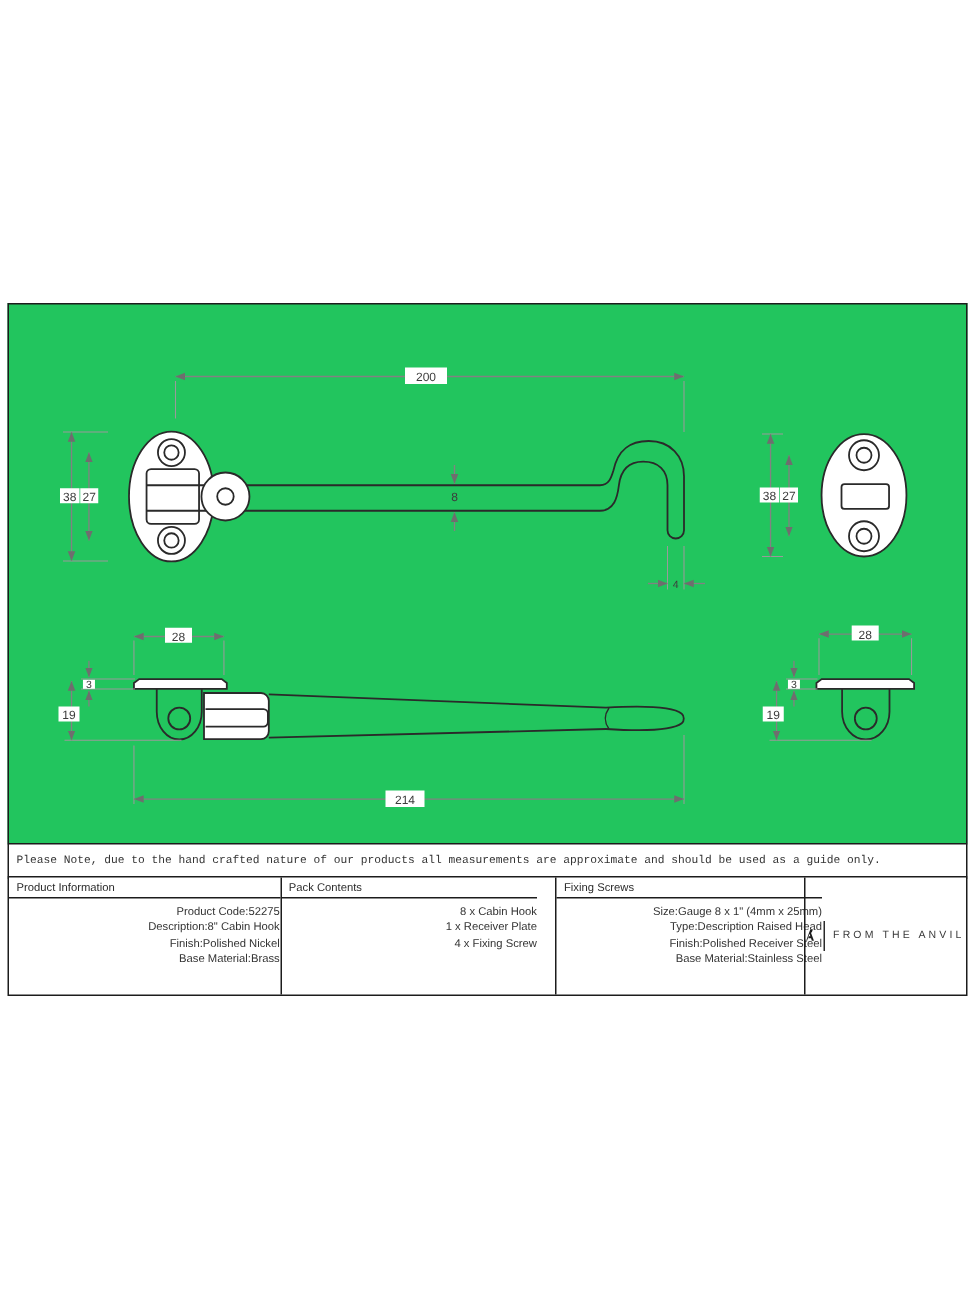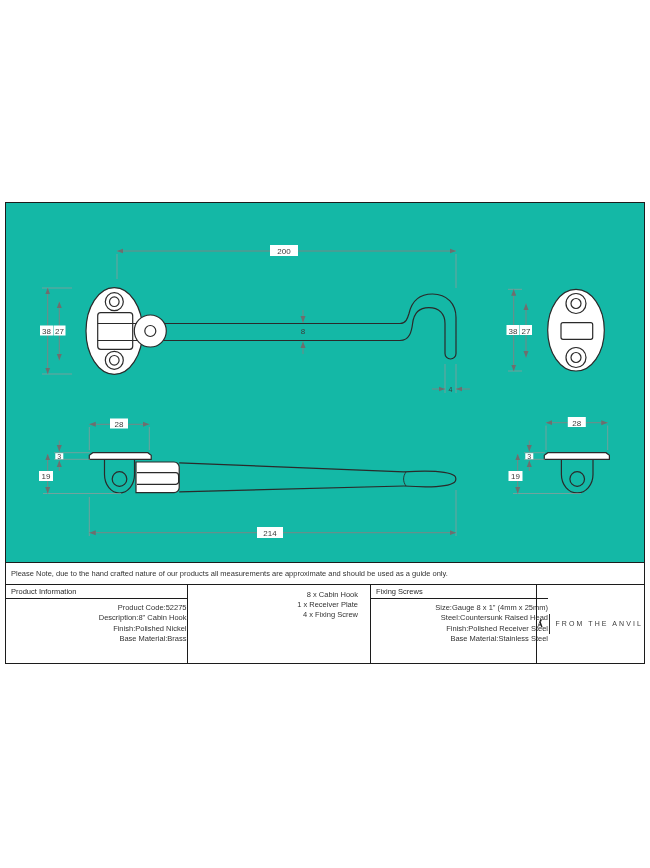--- a/index.html
+++ b/index.html
@@ -2,26 +2,26 @@
 <html><head>
 <meta charset="utf-8">
 <style>
   html,body { margin:0; padding:0; background:#ffffff; }
   .sheet {
     position:relative; width:650px; height:868px; background:#ffffff;
     font-family:"Liberation Sans", sans-serif; color:#222; overflow:hidden;
   }
   .draw-box {
     position:absolute; left:5px; top:202px; width:640px; height:361px;
-    border:1.5px solid #1c1c1c; box-sizing:border-box; background:#14b8a6;
+    border:1.5px solid #1c1c1c; box-sizing:border-box; background:#22c55e;
   }
   .note-row {
     position:absolute; left:5px; top:561.5px; width:640px; height:24px;
     border:1.5px solid #1c1c1c; box-sizing:border-box; background:#fff;
-    display:flex; align-items:center; padding-left:5px; font-size:7.5px; color:#333;
+    display:flex; align-items:center; padding-left:5px; font-size:7.5px; color:#333;font-family:Liberation Mono, monospace;
   }
   .tbl {
     position:absolute; left:5px; top:584px; width:640px; height:79.5px;
     border:1.5px solid #1c1c1c; box-sizing:border-box; background:#fff;
   }
   .col { position:absolute; top:0; bottom:0; box-sizing:border-box; }
   .col.c1 { left:0; width:180.5px; }
   .col.c2 { left:180.5px; width:171.5px; border-left:1.5px solid #1c1c1c; }
   .col.c3 { left:352px; width:178px; border-left:1.5px solid #1c1c1c;margin-left:12px; }
   .col.c4 { left:530px; width:107px; border-left:1.5px solid #1c1c1c; }
@@ -202,32 +202,33 @@
       <div class="hdr">Product Information</div>
       <div class="cbody">
         <div><span class="lbl">Product Code:</span><span>52275</span></div>
         <div><span class="lbl">Description:</span><span>8" Cabin Hook</span></div>
         <div><span class="lbl">Finish:</span><span>Polished Nickel</span></div>
         <div><span class="lbl">Base Material:</span><span>Brass</span></div>
       </div>
     </div>
 
     <div class="col c2">
+      <div class="hdr">Pack Contents</div>
       <div class="cbody">
         <div>8 x Cabin Hook</div>
         <div>1 x Receiver Plate</div>
         <div>4 x Fixing Screw</div>
       </div>
     </div>
 
     <div class="col c3">
       <div class="hdr">Fixing Screws</div>
       <div class="cbody">
         <div><span class="lbl">Size:</span><span>Gauge 8 x 1" (4mm x 25mm)</span></div>
-        <div><span class="lbl">Steel:</span><span>Countersunk Raised Head</span></div>
+        <div><span class="lbl">Type:</span><span>Description Raised Head</span></div>
         <div><span class="lbl">Finish:</span><span>Polished Receiver Steel</span></div>
         <div><span class="lbl">Base Material:</span><span>Stainless Steel</span></div>
       </div>
     </div>
 
     <div class="col c4">
       <div class="logo-cell">
         <svg width="13" height="17" viewBox="0 0 13 17">
           <path fill="#1c1c1c" d="M 1 16.5 L 6.8 0.5 L 10.6 0.5 L 9.2 4.3 L 7.9 4.3 L 12.4 16.5 L 9.3 16.5 L 8.1 12.9 L 4.1 12.9 L 5.1 10.1 L 7.1 10.1 L 5.9 6.4 L 2.3 16.5 Z"></path>
         </svg>

